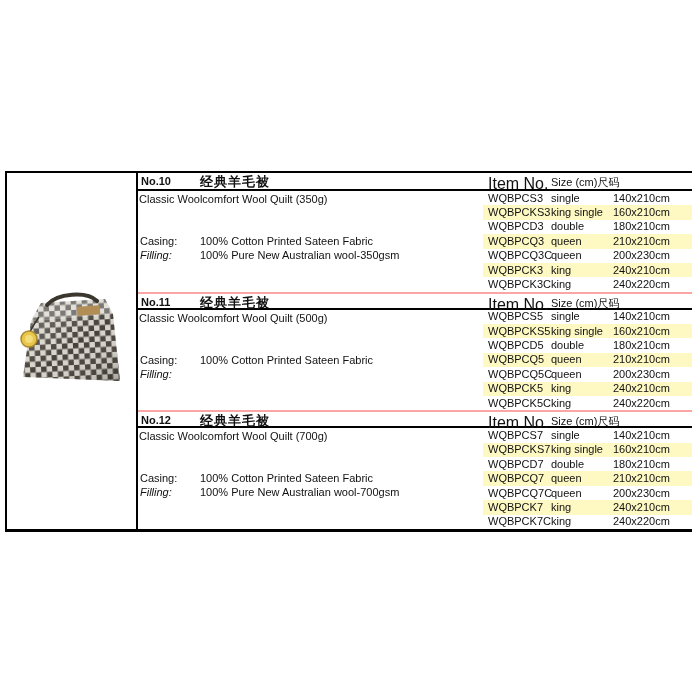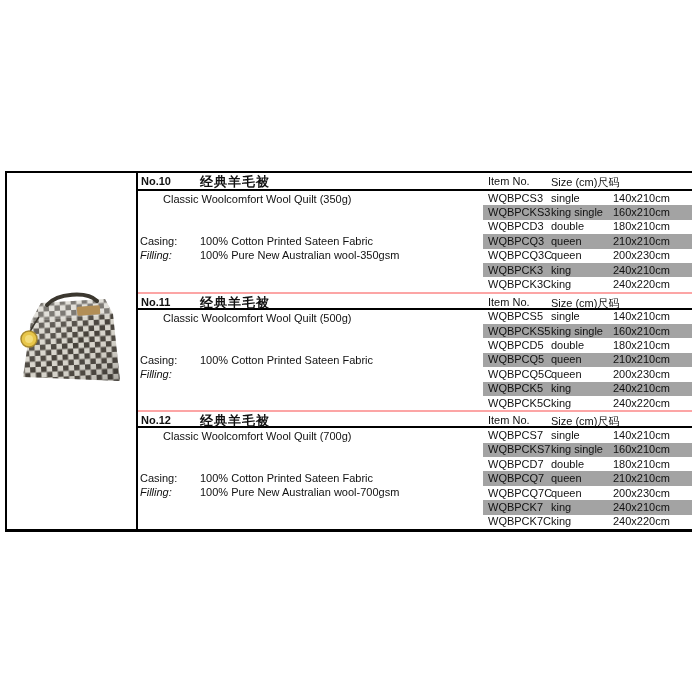--- a/index.html
+++ b/index.html
@@ -18,34 +18,34 @@
   
   #content-col{flex:1;display:flex;flex-direction:column;min-width:0;}
 
   .section{flex:1;display:flex;flex-direction:column;min-height:0;}
   .section.bordered-top .sec-header{border-top:2px solid #fca5a5;}
 
   .sec-header{height:18px;flex:0 0 18px;box-sizing:border-box;border-bottom:2px solid #000;
     position:relative;background:#fff;padding-left:27px;}
   .sec-no{position:absolute;left:3px;top:2px;font-size:11px;font-weight:bold;}
   .sec-cn{position:absolute;left:62px;top:0px;font-size:13px;font-weight:bold;letter-spacing:1px;}
-  .hdr-item{position:absolute;left:350px;top:2px;font-size:11px;}
+  .hdr-item{position:absolute;left:350px;top:2px;font-size:16px;}
   .hdr-size{position:absolute;left:413px;top:2px;font-size:11px;}
 
   .sec-body{flex:1;position:relative;background:#fff;}
   .desc-line{position:absolute;font-size:11px;white-space:nowrap;}
-  .d-desc{left:1px;top:2px;padding-left:24px;}
+  .d-desc{left:1px;top:2px;}
   .d-caslab{left:2px;top:44px;}
   .d-casval{left:62px;top:44px;}
   .d-fillab{left:2px;top:58px;font-style:italic;}
   .d-filval{left:62px;top:58px;}
 
   .item-rows{position:absolute;left:345px;top:0;right:0;bottom:0;display:flex;flex-direction:column;}
   .item-row{flex:1;display:flex;align-items:center;padding-left:5px;font-size:11px;line-height:1;}
-  .item-row.shaded{background:#a3a3a3;}
+  .item-row.shaded{background:#fef9c3;}
   .c-item{width:63px;flex:0 0 63px;white-space:nowrap;}
   .c-size{width:62px;flex:0 0 62px;white-space:nowrap;}
   .c-dims{flex:1;white-space:nowrap;}
 </style>
 </head>
 <body>
 
 <div id="page">
   <div id="catalog">
 

